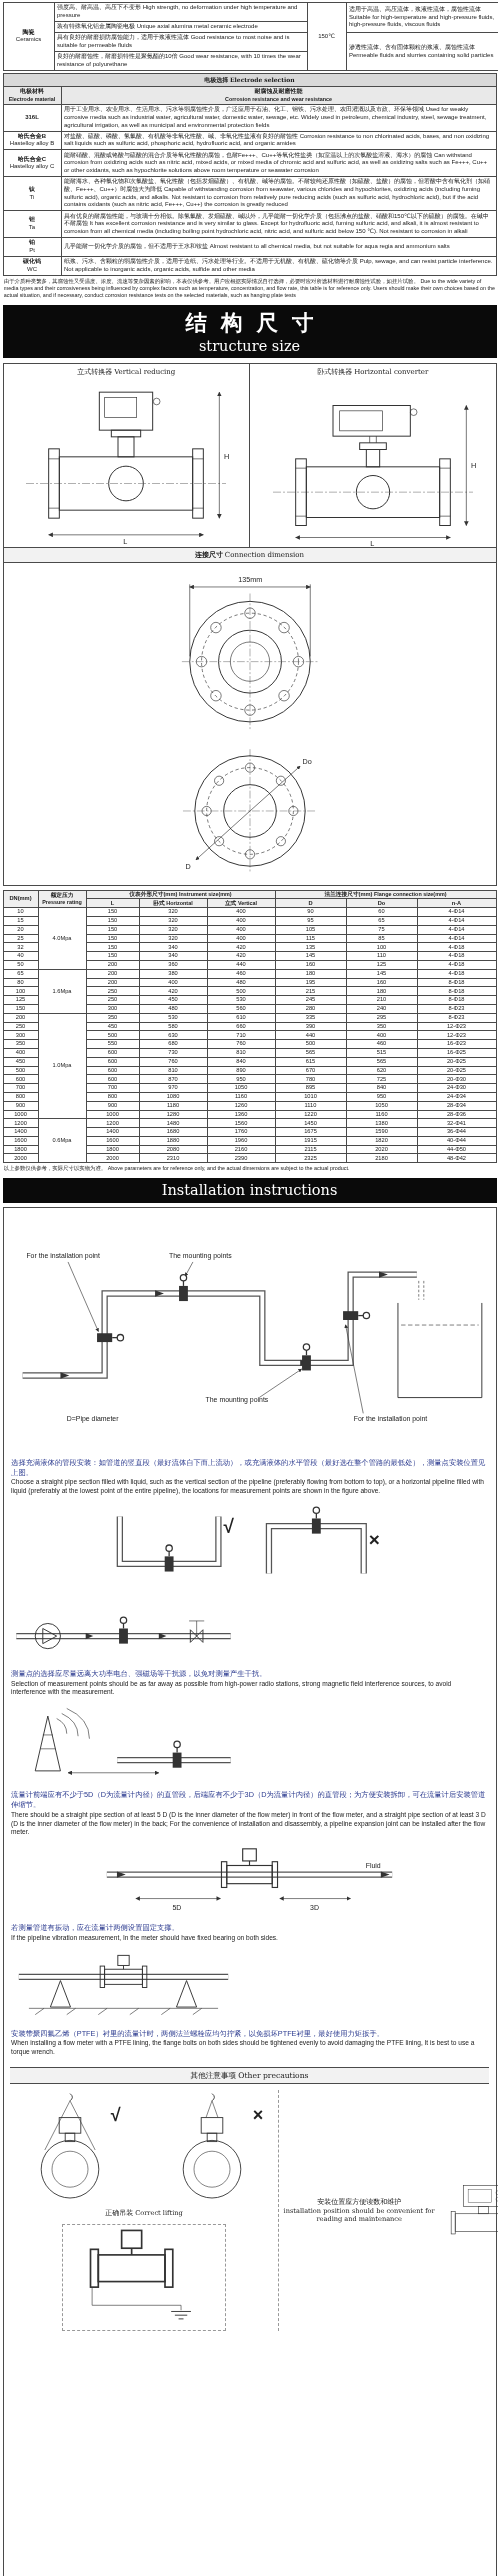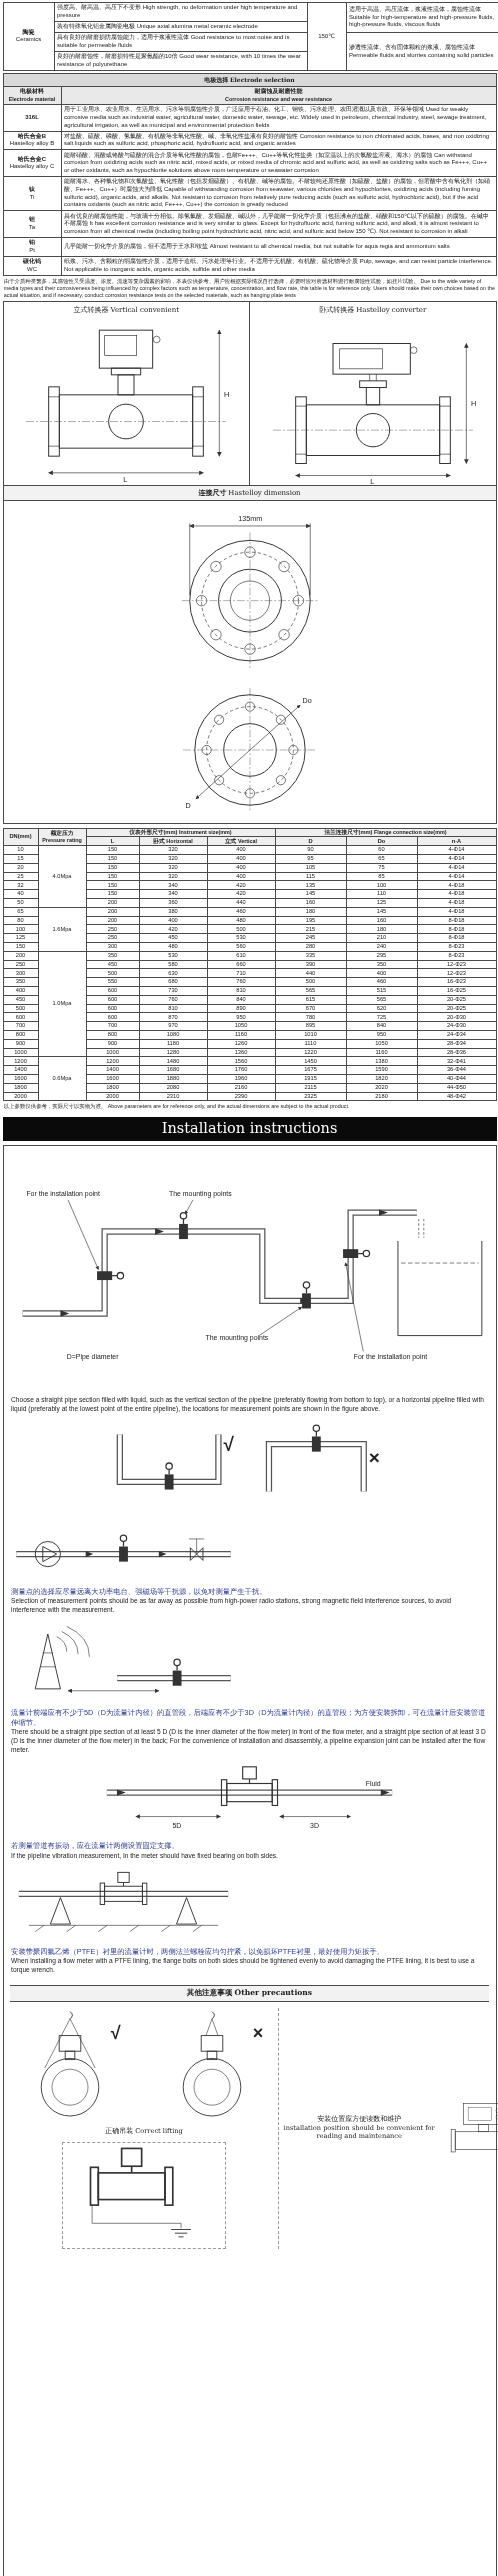--- a/index.html
+++ b/index.html
@@ -40,21 +40,21 @@
   .pressure-cell { font-size:5.7px; }
 
   .install-box { border:0.6px solid #4a4a4a; padding:5px 6.3px; min-height:1544px; }
   .para { margin:6.3px 1.3px 2.5px 1.3px; }
   .para .cn { font-size:7.3px; color:#2b3a8f; line-height:1.35; }
   .para .en { font-size:6.6px; color:#1a1a1a; line-height:1.35; margin-top:0.6px; }
   .figwrap { display:flex; justify-content:center; margin:3.8px 0; }
   .figwrap.left { justify-content:flex-start; }
 
   .prec-title { border-top:0.6px solid #4a4a4a; border-bottom:0.6px solid #4a4a4a;
-                background:#f2f2f2; text-align:center; font-size:7.6px; font-weight:bold;
+                background:#f2f2f2; text-align:center; font-size:7.6px; font-weight:normal;
                 padding:2.5px 0; margin-top:10px; }
   .prec-grid { display:flex; margin-top:6.3px; }
   .prec-left { flex:1.1; display:flex; flex-direction:column; align-items:center; }
   .prec-right { flex:1; display:flex; flex-direction:row; align-items:center;
                 border-left:0.6px dashed #999; padding:0 3.8px; }
   .lift-row { display:flex; gap:16.4px; }
   .cap { text-align:center; font-size:7px; margin:3.8px 0 6.3px 0; }
   .cap .serif { font-size:6.6px; }
 
   svg { display:block; }
@@ -241,28 +241,32 @@
         </td>
       </tr>
       </tbody>
   </table>
 
   <div class="note">
     <span>由于介质种类繁多，其腐蚀性又受温度、浓度、流速等复杂因素的影响，本表仅供参考。用户应根据实际情况自行选择，必要时应对所选材料进行耐腐蚀性试验，如挂片试验。</span>
     <span>Due to the wide variety of media types and their corrosiveness being influenced by complex factors such as temperature, concentration, and flow rate, this table is for reference only. Users should make their own choices based on the actual situation, and if necessary, conduct corrosion resistance tests on the selected materials, such as hanging plate tests</span>
   </div>
 
+  <div class="banner">
+    <div class="banner-cn">结构尺寸</div>
+    <div class="banner-en serif">structure size</div>
+  </div>
 
   <div class="box">
 
     <div class="conv-row">
       <div class="conv-cell">
         <div class="conv-label">
           <span>立式转换器</span>
-          <span class="serif">Vertical convenient</span>
+          <span class="serif">Vertical reducing</span>
         </div>
         <svg viewBox="0 0 360 250" width="240" height="167">
           <line x1="30" y1="155" x2="330" y2="155" class="cl"></line>
           <rect x="80" y="115" width="200" height="80" class="ln"></rect>
           <circle cx="180" cy="155" r="26" class="ln"></circle>
           <rect x="64" y="103" width="16" height="104" class="ln"></rect>
           <rect x="280" y="103" width="16" height="104" class="ln"></rect>
           <line x1="64" y1="118" x2="80" y2="118" class="thin"></line>
           <line x1="64" y1="192" x2="80" y2="192" class="thin"></line>
           <line x1="280" y1="118" x2="296" y2="118" class="thin"></line>
@@ -274,21 +278,21 @@
           <circle cx="226" cy="32" r="5" class="thin"></circle>
           <line x1="320" y1="18" x2="320" y2="207" class="dim" marker-start="url(#dimarr)" marker-end="url(#dimarr)"></line>
           <text x="327" y="118" class="dimtxt">H</text>
           <line x1="64" y1="232" x2="296" y2="232" class="dim" marker-start="url(#dimarr)" marker-end="url(#dimarr)"></line>
           <text x="176" y="246" class="dimtxt">L</text>
         </svg>
       </div>
       <div class="conv-cell">
         <div class="conv-label">
           <span>卧式转换器</span>
-          <span class="serif">Hastelloy converter</span>
+          <span class="serif">Horizontal converter</span>
         </div>
         <svg viewBox="0 0 360 250" width="240" height="167">
           <line x1="30" y1="168" x2="330" y2="168" class="cl"></line>
           <rect x="80" y="130" width="200" height="76" class="ln"></rect>
           <circle cx="180" cy="168" r="25" class="ln"></circle>
           <rect x="64" y="118" width="16" height="100" class="ln"></rect>
           <rect x="280" y="118" width="16" height="100" class="ln"></rect>
           <line x1="64" y1="132" x2="80" y2="132" class="thin"></line>
           <line x1="64" y1="204" x2="80" y2="204" class="thin"></line>
           <line x1="280" y1="132" x2="296" y2="132" class="thin"></line>
@@ -303,21 +307,21 @@
           <line x1="320" y1="38" x2="320" y2="218" class="dim" marker-start="url(#dimarr)" marker-end="url(#dimarr)"></line>
           <text x="327" y="132" class="dimtxt">H</text>
           <line x1="64" y1="236" x2="296" y2="236" class="dim" marker-start="url(#dimarr)" marker-end="url(#dimarr)"></line>
           <text x="176" y="249" class="dimtxt">L</text>
         </svg>
       </div>
     </div>
 
     <div class="conn-title">
       <span class="cnt">连接尺寸</span>
-      <span class="serif">Hastelloy dimension</span>
+      <span class="serif">Connection dimension</span>
     </div>
 
     <div class="conn-figs">
       <svg viewBox="0 0 240 258" width="158" height="169">
         <line x1="16" y1="146" x2="224" y2="146" class="cl"></line>
         <line x1="120" y1="42" x2="120" y2="250" class="cl"></line>
         <circle cx="120" cy="146" r="92" class="ln"></circle>
         <circle cx="120" cy="146" r="74" class="thin" stroke-dasharray="5 4"></circle>
         <circle cx="120" cy="146" r="48" class="ln"></circle>
         <circle cx="120" cy="146" r="30" class="thin"></circle>
@@ -704,20 +708,21 @@
         <line x1="290" y1="40" x2="278" y2="62" class="thin" marker-end="url(#lead)"></line>
         <text x="310" y="262" class="lbl">The mounting points</text>
         <line x1="395" y1="255" x2="462" y2="210" class="thin" marker-end="url(#lead)"></line>
         <text x="545" y="292" class="lbl">For the installation point</text>
         <line x1="560" y1="280" x2="532" y2="140" class="thin" marker-end="url(#lead)"></line>
         <text x="90" y="292" class="lbl">D=Pipe diameter</text>
       </svg>
     </div>
 
     <div class="para">
+      <div class="cn">选择充满液体的管段安装：如管道的竖直段（最好流体自下而上流动），或充满液体的水平管段（最好选在整个管路的最低处），测量点安装位置见上图。</div>
       <div class="en">Choose a straight pipe section filled with liquid, such as the vertical section of the pipeline (preferably flowing from bottom to top), or a horizontal pipeline filled with liquid (preferably at the lowest point of the entire pipeline), the locations for measurement points are shown in the figure above.</div>
     </div>
     <div class="figwrap">
       <svg viewBox="0 0 440 130" width="278" height="90">
         <path d="M14 20 V95 H170 V20" class="pipeO"></path>
         <path d="M14 20 V95 H170 V20" class="pipeI"></path>
         <use href="#meter-sym" transform="translate(92,95)"></use>
         <text x="178" y="46" class="mark">√</text>
         <path d="M250 110 V35 H400 V110" class="pipeO"></path>
         <path d="M250 110 V35 H400 V110" class="pipeI"></path>

